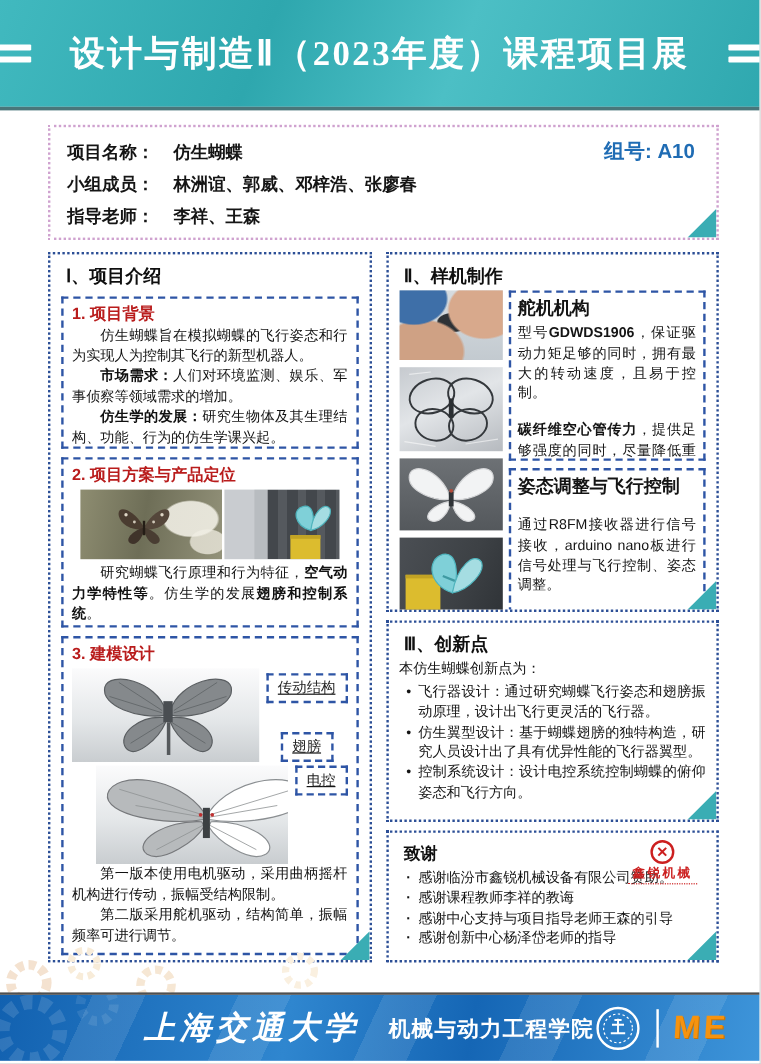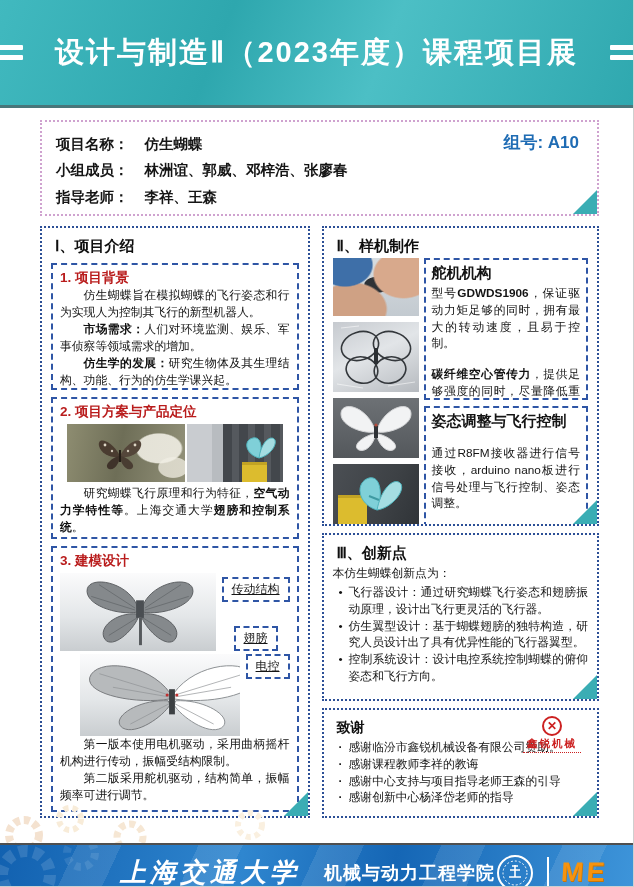--- a/index.html
+++ b/index.html
@@ -2,23 +2,23 @@
 <html><head>
 <meta charset="utf-8">
 <style>
   * { box-sizing: border-box; margin: 0; padding: 0; }
   html,body { width:634px; height:887px; }
   body { font-family:"Liberation Sans", sans-serif; background:#fff; color:#141414; }
   .poster { position:relative; width:634px; height:887px; background:#fff;
             border-right:1px solid #cfcfcf; border-bottom:1px solid #cfcfcf; overflow:hidden; }
 
   
-  .banner { height:108px; display:flex; align-items:center; justify-content:center; gap:32px;
+  .banner { height:92px; display:flex; align-items:center; justify-content:center; gap:32px;
             background:linear-gradient(112deg,#41b9bf 0%,#2ea7ae 35%,#4cbfc5 60%,#2fa8af 100%);
-            border-bottom:3px solid #49767a; }
+            border-bottom:3px solid #49767a;font-family:Liberation Serif, serif; }
   .banner-title { color:#fff; font-size:29px; font-weight:bold; letter-spacing:2px; white-space:nowrap; }
   .dbl { display:flex; flex-direction:column; gap:5px; }
   .dbl .bar { display:block; width:40px; height:5px; background:#fff; border-radius:1px; }
 
   
   .info-box { position:relative; margin:12px 34px 0 40px; height:96px;
               border:2px dotted #cfa2cf; padding:9px 14px; overflow:hidden; }
   .info-row { font-size:14.5px; font-weight:bold; line-height:1.82; color:#151515; }
   .info-row .lbl { margin-right:16px; }
   .group-tag { position:absolute; top:9px; right:18px; font-size:17px; font-weight:bold; color:#1f6cb4; }
@@ -185,21 +185,21 @@
           <div class="photo ph-scene">
             <span class="wallgap"></span>
             <span class="curtain"></span>
             <span class="ybox"></span>
             <svg width="34" height="30" viewBox="0 0 34 30" style="position:absolute;right:6px;top:8px">
               <path d="M16 26 C2 22 0 8 10 6 C18 4 20 16 16 26 Z" fill="#7fd0d8" stroke="#4fb4bd"></path>
               <path d="M16 26 C18 10 28 2 32 8 C34 14 26 24 16 26 Z" fill="#a5dde2" stroke="#4fb4bd"></path>
             </svg>
           </div>
         </div>
-        <p class="para"><span>研究蝴蝶飞行原理和行为特征，</span><b>空气动力学特性等</b><span>。上海交通大学</span><b>翅膀和控制系统</b><span>。</span></p>
+        <p class="para"><span>研究蝴蝶飞行原理和行为特征，</span><b>空气动力学特性等</b><span>。仿生学的发展</span><b>翅膀和控制系统</b><span>。</span></p>
         <p class="para"><span>该项目仿生蝴蝶主要满足</span><b>娱乐性</b><span>，其外观和飞行姿态具有观赏性，用于娱乐场合。</span></p>
       </div>
 
       <div class="inner-box box-model">
         <h3 class="sub-title">3. 建模设计</h3>
         <div class="model-row">
           <div class="photo cad cad-a">
             <svg width="160" height="78" viewBox="0 0 160 80">
               <g fill="#85898c" stroke="#5a5e61" stroke-width="1">
                 <path d="M78 36 C70 10 30 2 26 16 C22 32 56 44 78 40 Z"></path>

